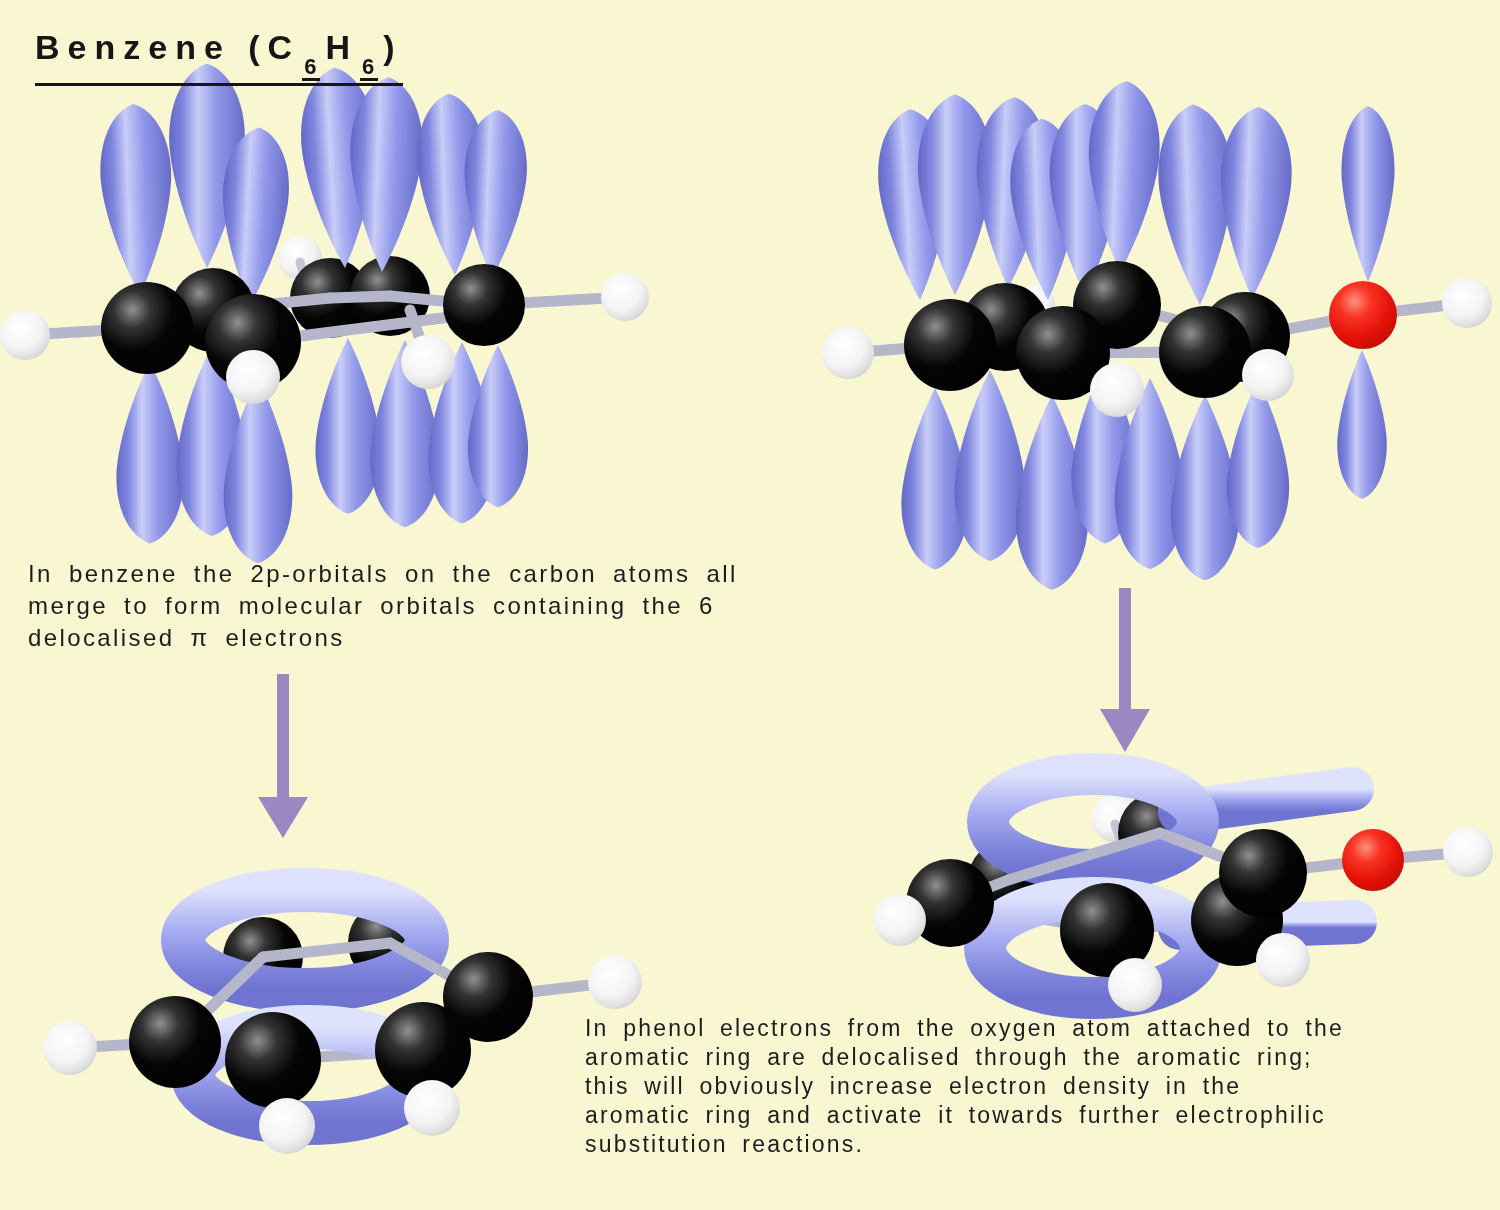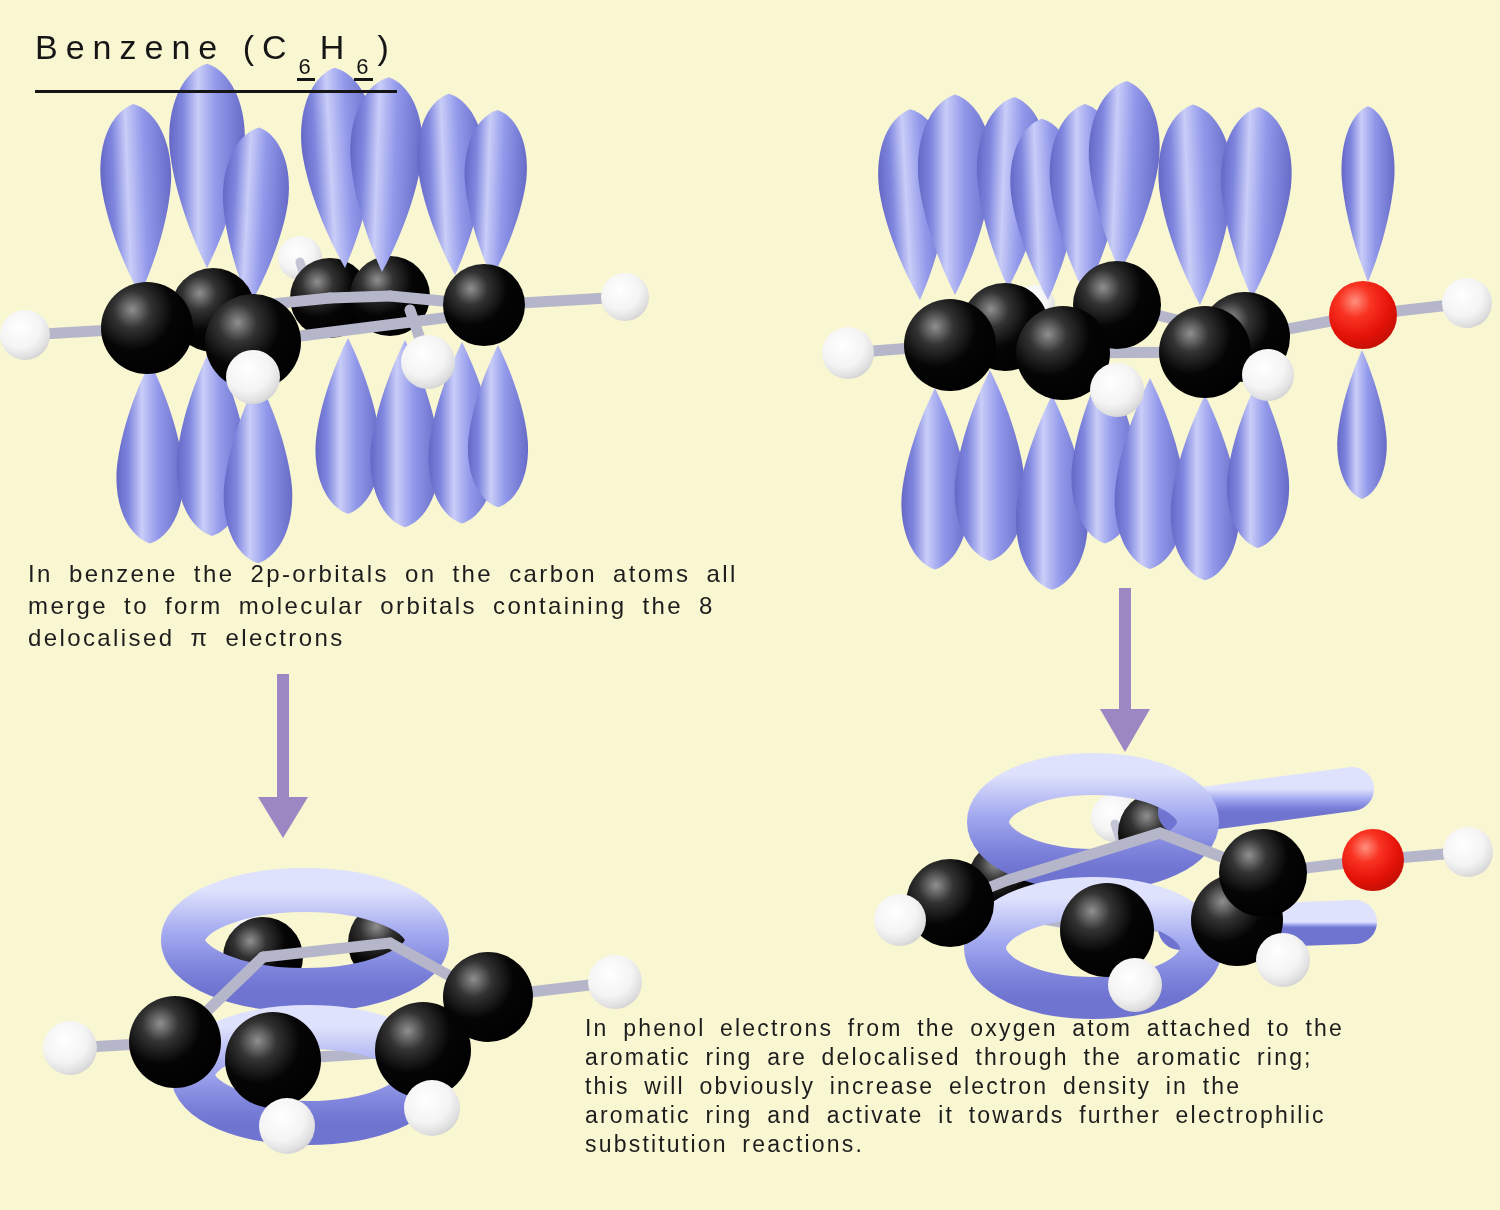--- a/index.html
+++ b/index.html
@@ -6,21 +6,21 @@
   .page {
     position:relative; width:1500px; height:1210px; overflow:hidden;
     background:#f9f6d2; font-family:"Liberation Sans", sans-serif; color:#161616;
   }
   .scene {position:absolute; left:0; top:0; width:1500px; height:1210px;}
   h2.mol-title {
     position:absolute; margin:0; font-weight:400; font-size:34px;
     letter-spacing:8px; color:#161616; white-space:nowrap;
   }
   h2.mol-title .tline {
-    display:inline-block; border-bottom:3px solid #161616; padding-bottom:23px;
+    display:inline-block; border-bottom:3px solid #161616; padding-bottom:16px;font-weight:bold;
   }
   h2.mol-title .sub {
     display:inline-block; position:relative; top:15px; font-size:22px;
     letter-spacing:2px; line-height:0.9; border-bottom:3px solid #161616;
     padding:0 2px 1px 2px; margin:0 5px 0 2px;
   }
   #benzene-title {left:35px; top:28px;}
   #phenol-title {left:935px; top:33px;}
   .caption {
     position:absolute; white-space:pre-line; color:#1d1d1d;
@@ -270,21 +270,21 @@
         <circle cx="1135" cy="985" r="27" fill="url(#hG)"></circle>
         <circle cx="1283" cy="960" r="27" fill="url(#hG)"></circle>
       </g>
     </g>
   </svg>
 
   <h2 class="mol-title" id="benzene-title"><span class="tline"><span>Benzene (C</span><span class="sub">6</span><span>H</span><span class="sub">6</span><span>)</span></span></h2>
 
 
   <div class="caption" id="benzene-caption">In benzene the 2p-orbitals on the carbon atoms all
-merge to form molecular orbitals containing the 8
+merge to form molecular orbitals containing the 6
 delocalised π electrons</div>
 
   <div class="caption" id="phenol-caption">In phenol electrons from the oxygen atom attached to the
 aromatic ring are delocalised through the aromatic ring;
 this will obviously increase electron density in the
 aromatic ring and activate it towards further electrophilic
 substitution reactions.</div>
 
 </div>
 

